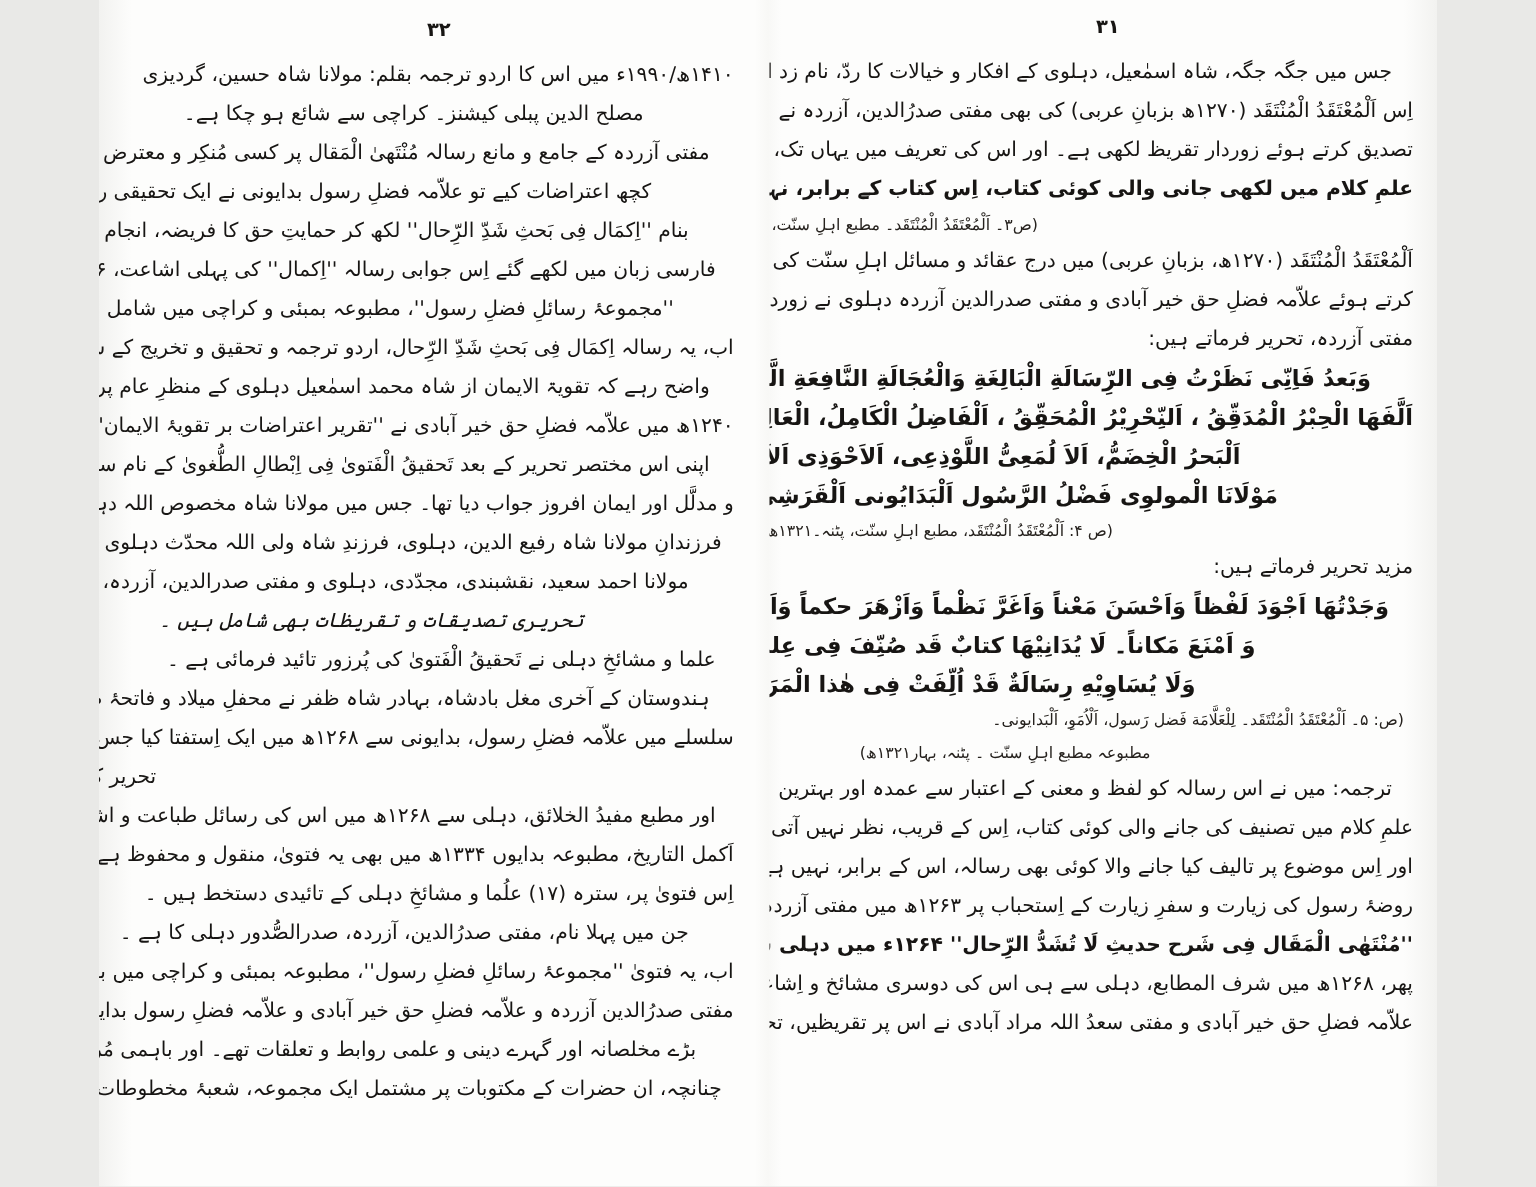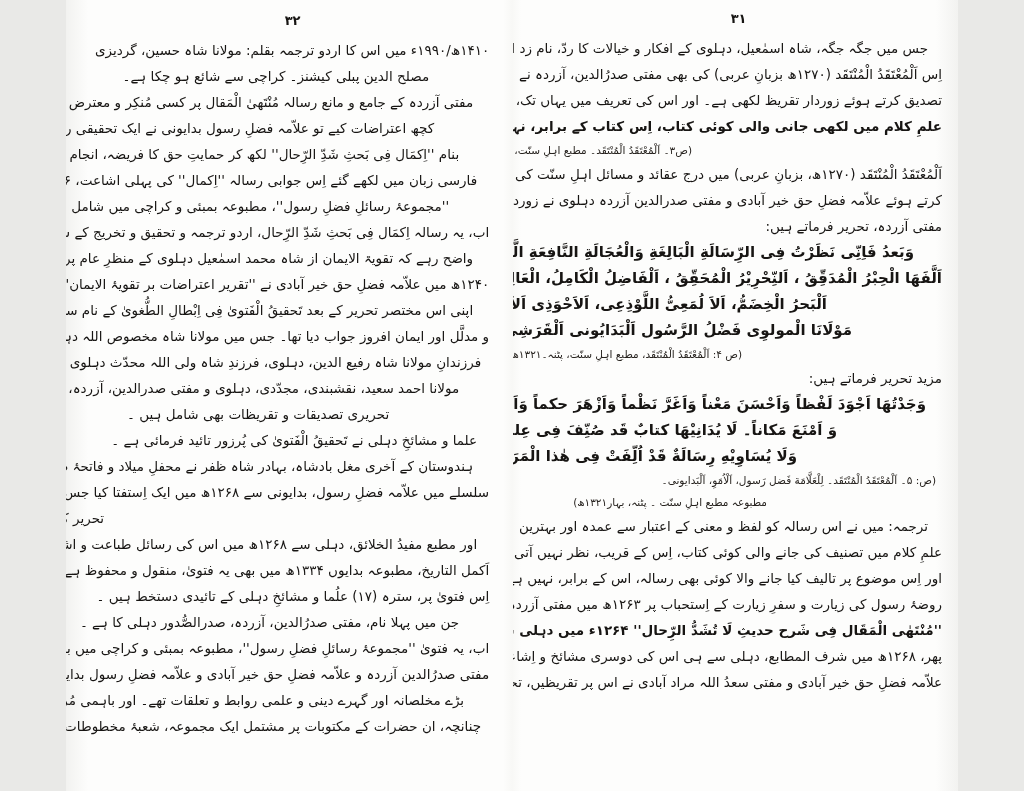--- a/index.html
+++ b/index.html
@@ -46,21 +46,21 @@
         <div class="line normal" style="padding-right: 30px;">بنام ''اِکمَال فِی بَحثِ شَدِّ الرِّحال'' لکھ کر حمایتِ حق کا فریضہ، انجام دیا۔</div>
         <div class="line normal" style="padding-right: 12px;">فارسی زبان میں لکھے گئے اِس جوابی رسالہ ''اِکمال'' کی پہلی اشاعت، ۱۲۶۶ھ میں ہوئی۔</div>
         <div class="line normal" style="padding-right: 40px;">''مجموعۂ رسائلِ فضلِ رسول''، مطبوعہ بمبئی و کراچی میں شامل ہے۔</div>
         <div class="line normal">اب، یہ رسالہ اِکمَال فِی بَحثِ شَدِّ الرِّحال، اردو ترجمہ و تحقیق و تخریج کے ساتھ</div>
         <div class="line normal" style="padding-right: 16px;">واضح رہے کہ تقویۃ الایمان از شاہ محمد اسمٰعیل دہلوی کے منظرِ عام پر آنے کے ساتھ ہی</div>
         <div class="line normal">۱۲۴۰ھ میں علاّمہ فضلِ حق خیر آبادی نے ''تقریر اعتراضات بر تقویۂ الایمان''، تحریر فرمایا۔</div>
         <div class="line normal" style="padding-right: 16px;">اپنی اس مختصر تحریر کے بعد تَحقیقُ الْفَتویٰ فِی اِبْطالِ الطُّغویٰ کے نام سے اس کا مفصَّل</div>
         <div class="line normal">و مدلَّل اور ایمان افروز جواب دیا تھا۔ جس میں مولانا شاہ مخصوص اللہ دہلوی و مولانا شاہ محمد موسیٰ، دہلوی</div>
         <div class="line normal" style="padding-right: 8px;">فرزندانِ مولانا شاہ رفیع الدین، دہلوی، فرزندِ شاہ ولی اللہ محدّث دہلوی کے ساتھ</div>
         <div class="line normal" style="padding-right: 30px;">مولانا احمد سعید، نقشبندی، مجدّدی، دہلوی و مفتی صدرالدین، آزردہ، دہلوی کی</div>
-        <div class="line normal" style="padding-right: 100px;">تحریری تصدیقات و تقریظات بھی شامل ہیں ۔</div>
+        <div class="line normal" style="padding-right: 100px; font-style: italic;">تحریری تصدیقات و تقریظات بھی شامل ہیں ۔</div>
         <div class="line normal" style="padding-right: 12px;">علما و مشائخِ دہلی نے تَحقیقُ الْفَتویٰ کی پُرزور تائید فرمائی ہے ۔</div>
         <div class="line normal" style="padding-right: 16px;">ہندوستان کے آخری مغل بادشاہ، بہادر شاہ ظفر نے محفلِ میلاد و فاتحۂ طعام وغیرہ کے</div>
         <div class="line normal">سلسلے میں علاّمہ فضلِ رسول، بدایونی سے ۱۲۶۸ھ میں ایک اِستفتا کیا جس کا آپ نے جواب</div>
         <div class="line normal" style="padding-right: 385px;">تحریر کیا</div>
         <div class="line normal" style="padding-right: 12px;">اور مطبع مفیدُ الخلائق، دہلی سے ۱۲۶۸ھ میں اس کی رسائل طباعت و اشاعت ہوئی۔</div>
         <div class="line normal">اَکمل التاریخ، مطبوعہ بدایوں ۱۳۳۴ھ میں بھی یہ فتویٰ، منقول و محفوظ ہے۔</div>
         <div class="line normal">اِس فتویٰ پر، سترہ (۱۷) علُما و مشائخِ دہلی کے تائیدی دستخط ہیں ۔</div>
         <div class="line normal" style="padding-right: 30px;">جن میں پہلا نام، مفتی صدرُالدین، آزردہ، صدرالصُّدور دہلی کا ہے ۔</div>
         <div class="line normal">اب، یہ فتویٰ ''مجموعۂ رسائلِ فضلِ رسول''، مطبوعہ بمبئی و کراچی میں بھی شامل ہے ۔</div>
         <div class="line normal">مفتی صدرُالدین آزردہ و علاّمہ فضلِ حق خیر آبادی و علاّمہ فضلِ رسول بدایونی کے درمیان</div>

